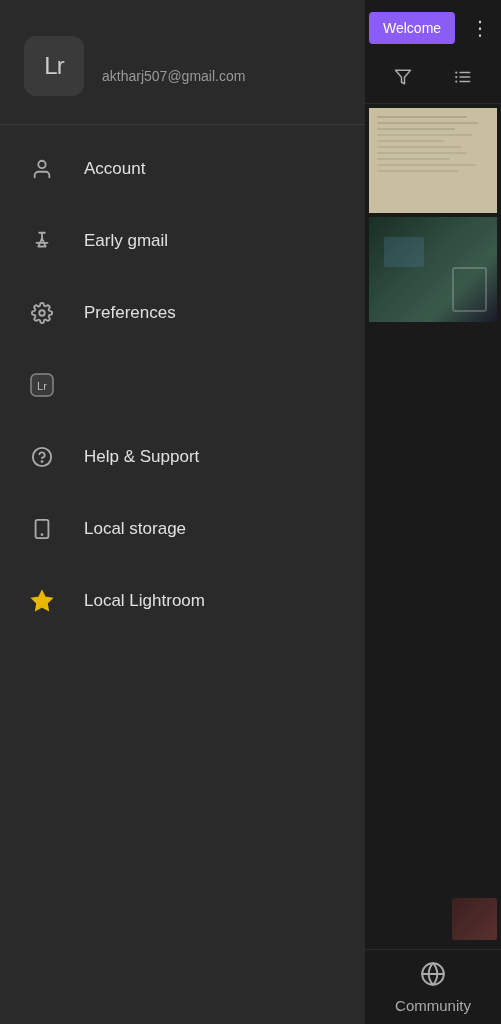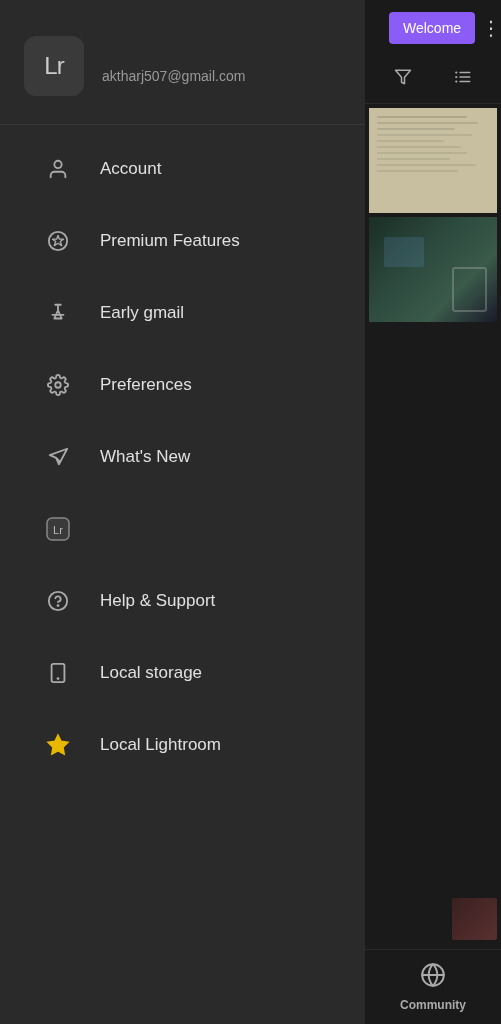--- a/index.html
+++ b/index.html
@@ -68,21 +68,21 @@
 
     .profile-email {
       color: #999;
       font-size: 14px;
       margin-top: 20px;
     }
 
     
     .menu-list {
       flex: 1;
-      padding: 8px 16px;
+      padding: 8px 0;
     }
 
     .menu-item {
       display: flex;
       align-items: center;
       padding: 18px 24px;
       cursor: pointer;
       transition: background 0.15s;
     }
 
@@ -127,21 +127,21 @@
       height: 1024px;
       background: #1a1a1a;
       z-index: 5;
     }
 
     
     .top-bar {
       display: flex;
       align-items: center;
       justify-content: space-between;
-      padding: 12px 24px;
+      padding: 12px 4px;
       height: 56px;
     }
 
     .welcome-btn {
       background: #8b5cf6;
       color: white;
       font-size: 14px;
       font-weight: 500;
       padding: 8px 14px;
       border-radius: 4px;
@@ -244,22 +244,21 @@
     }
 
     .community-icon {
       color: #aaa;
       font-size: 22px;
       margin-bottom: 4px;
     }
 
     .community-label {
       color: #aaa;
-      font-size: 12px;
-      font-weight: bold;
+      font-size: 15px;
     }
   </style>
 </head>
 <body>
 
 <div class="drawer">
 
   <div class="profile-header">
     <div class="lr-logo">
       <span class="lr-logo-text">Lr</span>
@@ -274,29 +273,20 @@
     <div class="menu-item">
       <div class="menu-icon">
         <svg width="22" height="22" viewBox="0 0 24 24" class="icon-svg">
           <path d="M20 21v-2a4 4 0 0 0-4-4H8a4 4 0 0 0-4 4v2"></path>
           <circle cx="12" cy="7" r="4"></circle>
         </svg>
       </div>
       <span class="menu-label">Account</span>
     </div>
 
-    <div class="menu-item">
-      <div class="menu-icon">
-        <svg width="22" height="22" viewBox="0 0 24 24" class="icon-svg">
-          <circle cx="12" cy="12" r="10"></circle>
-          <polygon points="12,6 13.5,10 18,10 14.5,12.5 16,17 12,14.5 8,17 9.5,12.5 6,10 10.5,10" stroke="#aaa" stroke-width="1.5" fill="none"></polygon>
-        </svg>
-      </div>
-      <span class="menu-label">Premium Features</span>
-    </div>
 
     <div class="menu-item">
       <div class="menu-icon">
         <svg width="22" height="22" viewBox="0 0 24 24" class="icon-svg">
           <path d="M9 3h6m-3 0v6l4 9H8l4-9V3"></path>
           <line x1="6" y1="14" x2="18" y2="14"></line>
         </svg>
       </div>
       <span class="menu-label">Early gmail</span>
     </div>
@@ -304,29 +294,20 @@
     <div class="menu-item">
       <div class="menu-icon">
         <svg width="22" height="22" viewBox="0 0 24 24" class="icon-svg">
           <circle cx="12" cy="12" r="3"></circle>
           <path d="M19.4 15a1.65 1.65 0 0 0 .33 1.82l.06.06a2 2 0 0 1-2.83 2.83l-.06-.06a1.65 1.65 0 0 0-1.82-.33 1.65 1.65 0 0 0-1 1.51V21a2 2 0 0 1-4 0v-.09A1.65 1.65 0 0 0 9 19.4a1.65 1.65 0 0 0-1.82.33l-.06.06a2 2 0 0 1-2.83-2.83l.06-.06A1.65 1.65 0 0 0 4.68 15a1.65 1.65 0 0 0-1.51-1H3a2 2 0 0 1 0-4h.09A1.65 1.65 0 0 0 4.6 9a1.65 1.65 0 0 0-.33-1.82l-.06-.06a2 2 0 0 1 2.83-2.83l.06.06A1.65 1.65 0 0 0 9 4.68a1.65 1.65 0 0 0 1-1.51V3a2 2 0 0 1 4 0v.09a1.65 1.65 0 0 0 1 1.51 1.65 1.65 0 0 0 1.82-.33l.06-.06a2 2 0 0 1 2.83 2.83l-.06.06A1.65 1.65 0 0 0 19.4 9a1.65 1.65 0 0 0 1.51 1H21a2 2 0 0 1 0 4h-.09a1.65 1.65 0 0 0-1.51 1z"></path>
         </svg>
       </div>
       <span class="menu-label">Preferences</span>
     </div>
 
-    <div class="menu-item">
-      <div class="menu-icon">
-        <svg width="22" height="22" viewBox="0 0 24 24" class="icon-svg">
-          <path d="M22 3L3 10l7 3 3 7 9-17z"></path>
-          <line x1="10" y1="13" x2="14" y2="17"></line>
-        </svg>
-      </div>
-      <span class="menu-label">What's New</span>
-    </div>
 
     <div class="menu-item">
       <div class="menu-icon">
         <svg width="26" height="26" viewBox="0 0 26 26">
           <rect x="2" y="2" width="22" height="22" rx="5" fill="#3a3a3a" stroke="#888" stroke-width="1.5"></rect>
           <text x="13" y="18" text-anchor="middle" font-size="11" fill="#bbb" font-family="sans-serif" font-weight="300">Lr</text>
         </svg>
       </div>
     </div>
 

